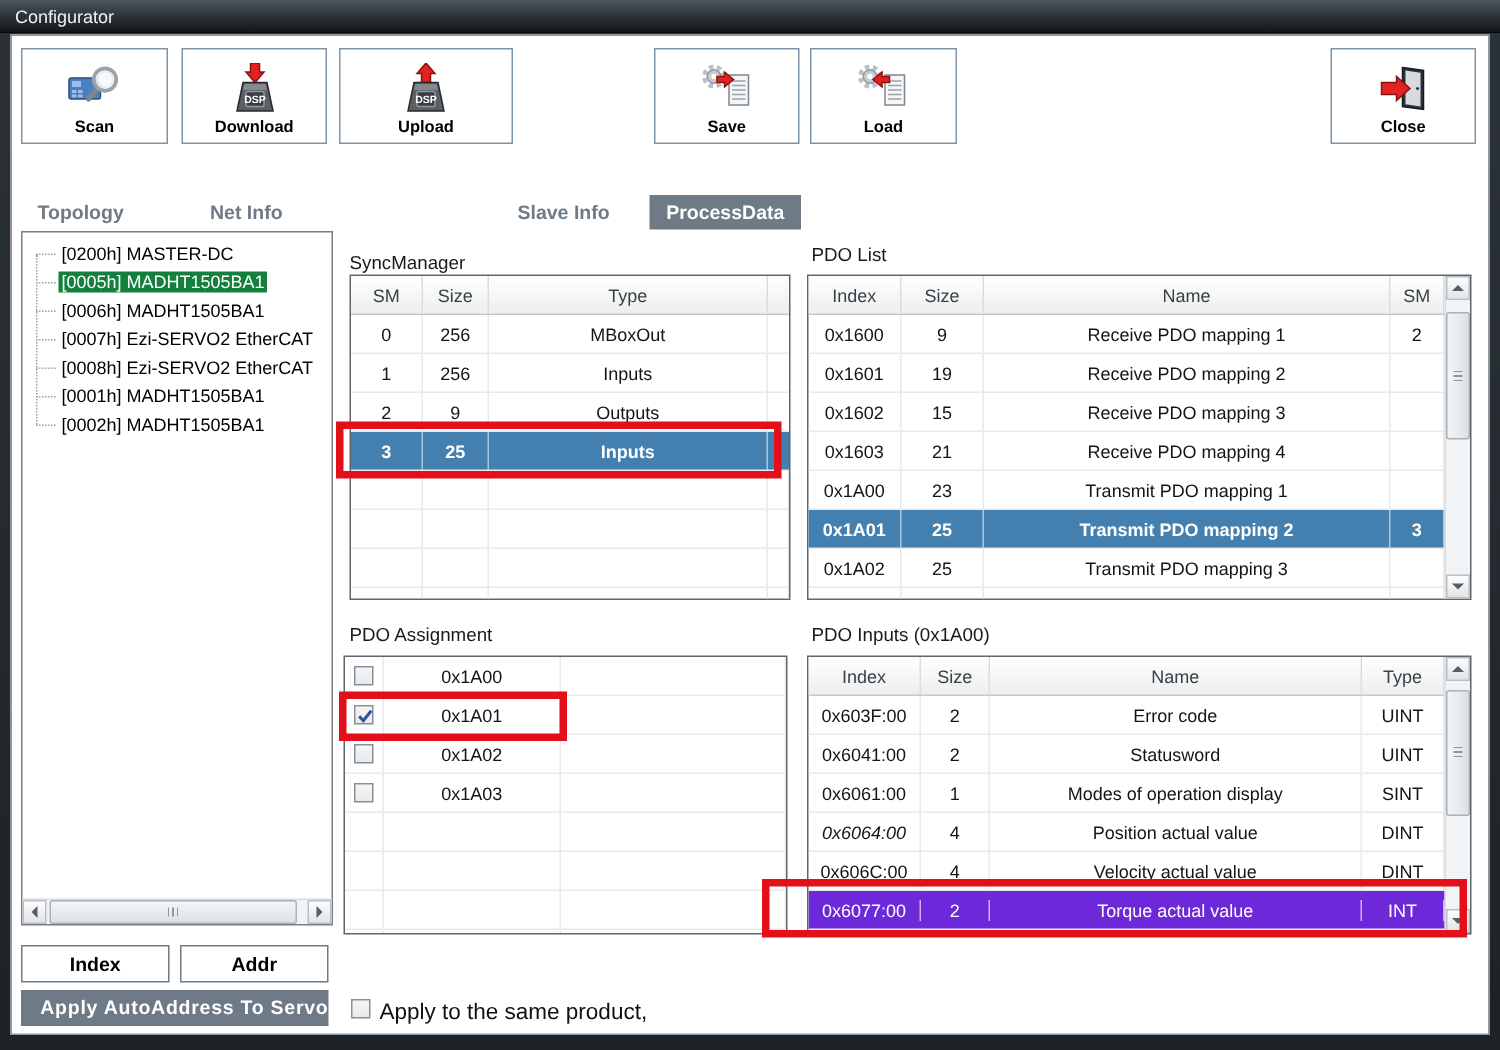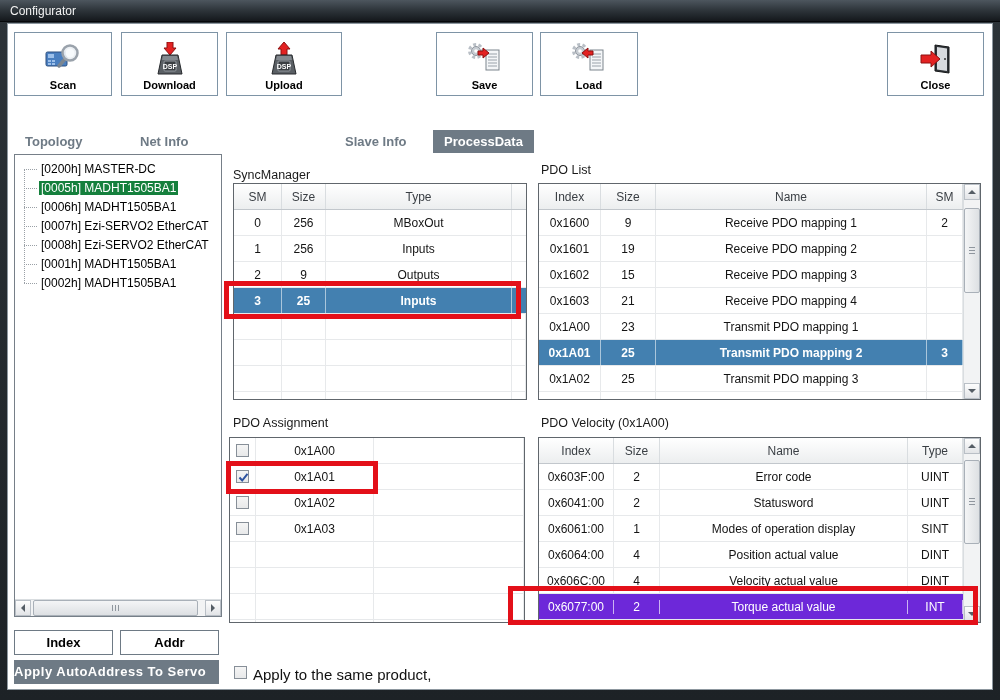--- a/index.html
+++ b/index.html
@@ -57,21 +57,21 @@
   .hthumb{position:absolute;top:0;height:16px;background:linear-gradient(#f4f5f6,#dde0e3);border:1px solid #a9b0b8;border-radius:2px;box-sizing:border-box;}
   .hthumb::after{content:"";position:absolute;top:4px;bottom:4px;left:50%;margin-left:-4px;width:7px;
     background:repeating-linear-gradient(90deg,#8f969e 0 1px,transparent 1px 3px);}
   
   .cb{width:13px;height:13px;border:1px solid #878f98;background:linear-gradient(#f5f5f5,#e8e9ea);box-sizing:border-box;position:relative;}
   .cb svg{position:absolute;left:0;top:0;}
   
   .fbtn{position:absolute;top:630px;width:99px;height:25px;background:#fff;border:1px solid #6e7a85;box-sizing:border-box;
     font-size:13px;font-weight:bold;color:#000;text-align:center;line-height:23px;}
   .applybtn{position:absolute;left:14px;top:660px;width:205px;height:24px;background:#6e7a85;color:#fff;
-    font-size:13px;font-weight:bold;text-align:left;line-height:24px;letter-spacing:0.5px;}
+    font-size:13px;font-weight:bold;text-align:right;line-height:24px;letter-spacing:0.5px;}
   .footer-label{position:absolute;left:253px;top:666px;font-size:15px;color:#111;}
   
   .redbox{position:absolute;border:5px solid #e31019;box-sizing:border-box;z-index:50;pointer-events:none;}
 </style>
 </head>
 <body>
 
 <div id="app">
 
   <div class="titlebar">
@@ -186,21 +186,21 @@
       <div class="hthumb" style="left:18px;width:165px;"></div>
       <div class="sbtn" style="left:auto;right:0;top:0;">
           <div class="arr-right"></div>
         </div>
     </div>
   </div>
 
   <span class="seclabel" style="left:233px;top:168px;">SyncManager</span>
   <span class="seclabel" style="left:541px;top:163px;">PDO List</span>
   <span class="seclabel" style="left:233px;top:416px;">PDO Assignment</span>
-  <span class="seclabel" style="left:541px;top:416px;">PDO Velocity (0x1A00)</span>
+  <span class="seclabel" style="left:541px;top:416px;">PDO Inputs (0x1A00)</span>
 
   <div class="tablebox" id="sm-table" style="left:233px;top:183px;width:294px;height:217px;">
     <div class="rows">
         <div class="trow thead">
           <div class="tcell" style="width: 48px;">SM</div>
           <div class="tcell" style="width: 44px;">Size</div>
           <div class="tcell" style="width: 186px;">Type</div>
         </div>
         <div class="trow">
           <div class="tcell" style="width: 48px;">0</div>
@@ -394,21 +394,21 @@
           <div class="tcell" style="width: 248px;">Statusword</div>
           <div class="tcell" style="width: 55px;">UINT</div>
         </div>
         <div class="trow">
           <div class="tcell" style="width: 75px;">0x6061:00</div>
           <div class="tcell" style="width: 46px;">1</div>
           <div class="tcell" style="width: 248px;">Modes of operation display</div>
           <div class="tcell" style="width: 55px;">SINT</div>
         </div>
         <div class="trow">
-          <div class="tcell" style="width: 75px;">0x6064:00</div>
+          <div class="tcell" style="width: 75px; font-style: italic;">0x6064:00</div>
           <div class="tcell" style="width: 46px;">4</div>
           <div class="tcell" style="width: 248px;">Position actual value</div>
           <div class="tcell" style="width: 55px;">DINT</div>
         </div>
         <div class="trow">
           <div class="tcell" style="width: 75px;">0x606C:00</div>
           <div class="tcell" style="width: 46px;">4</div>
           <div class="tcell" style="width: 248px;">Velocity actual value</div>
           <div class="tcell" style="width: 55px;">DINT</div>
         </div>

